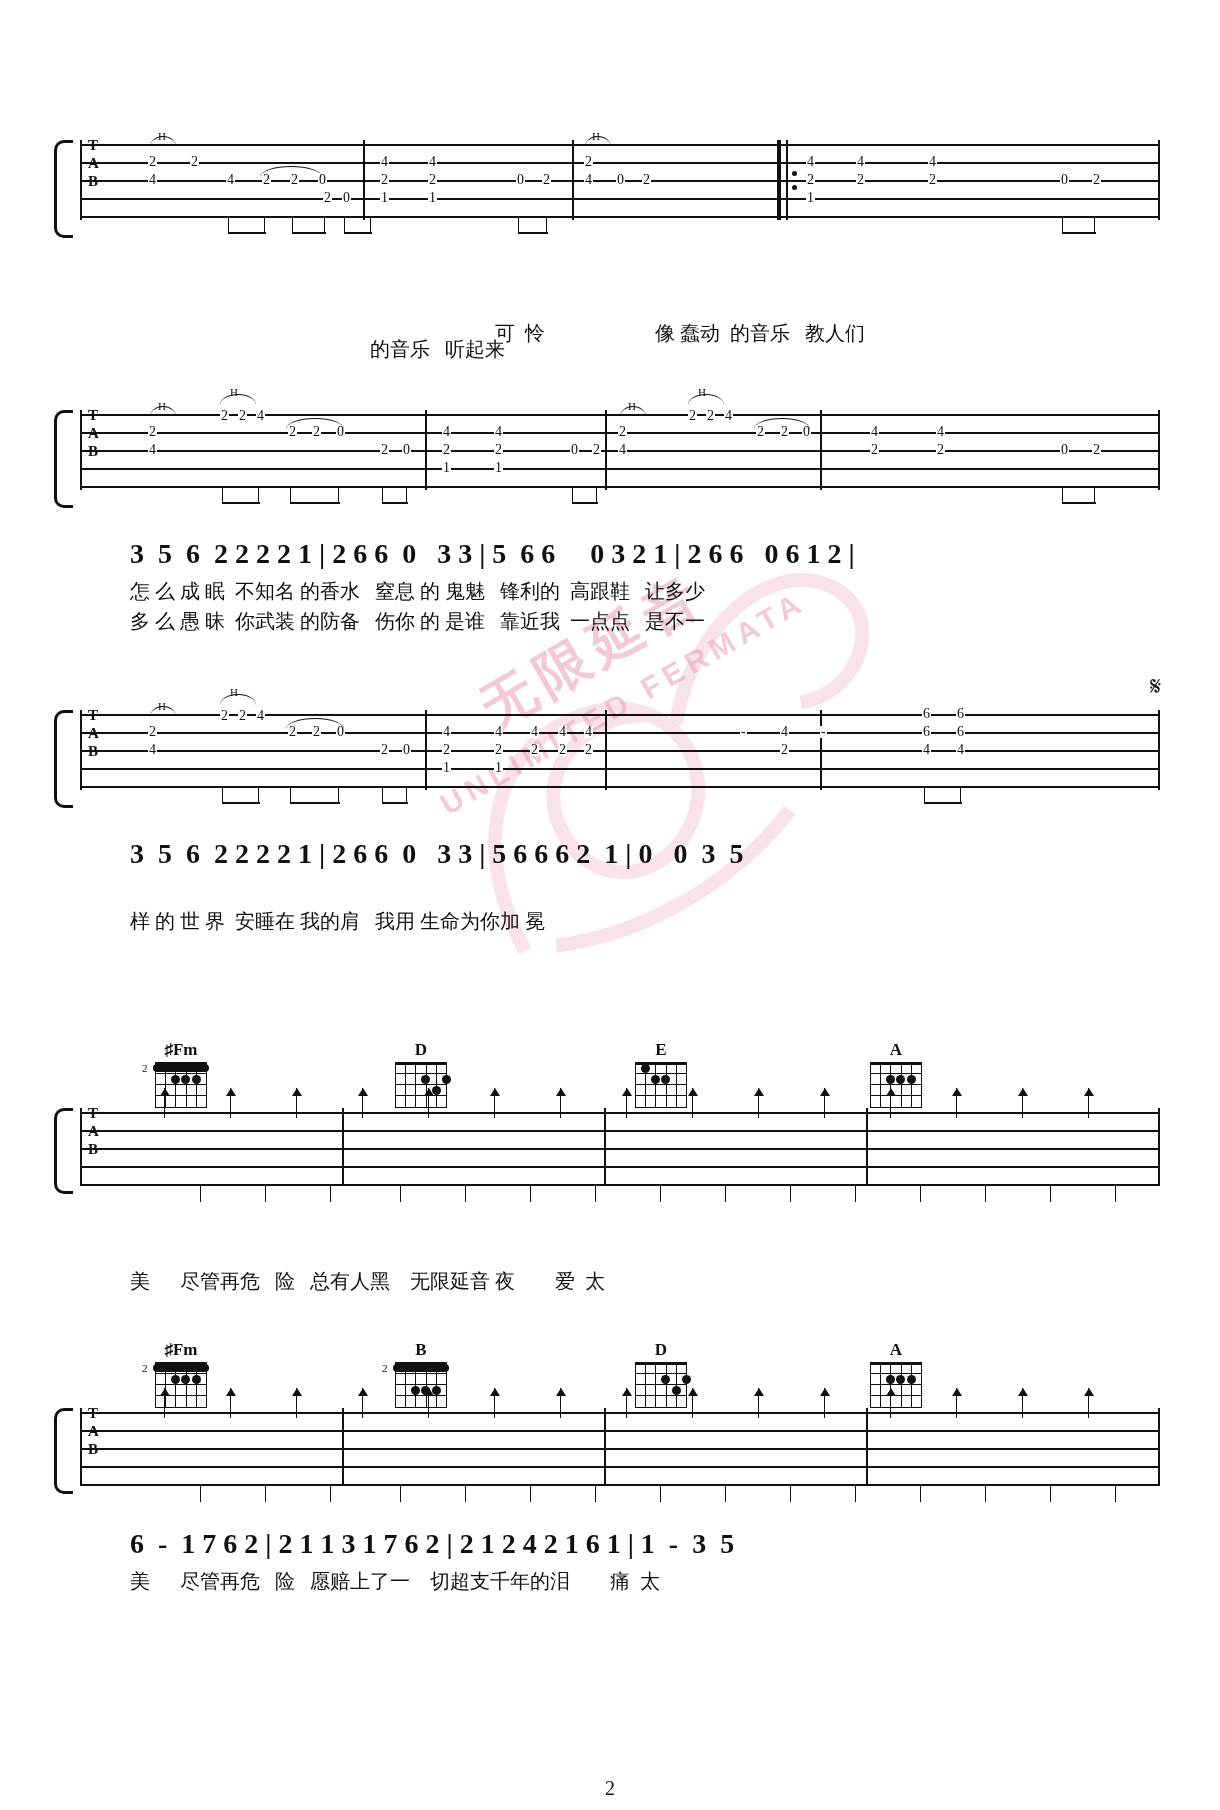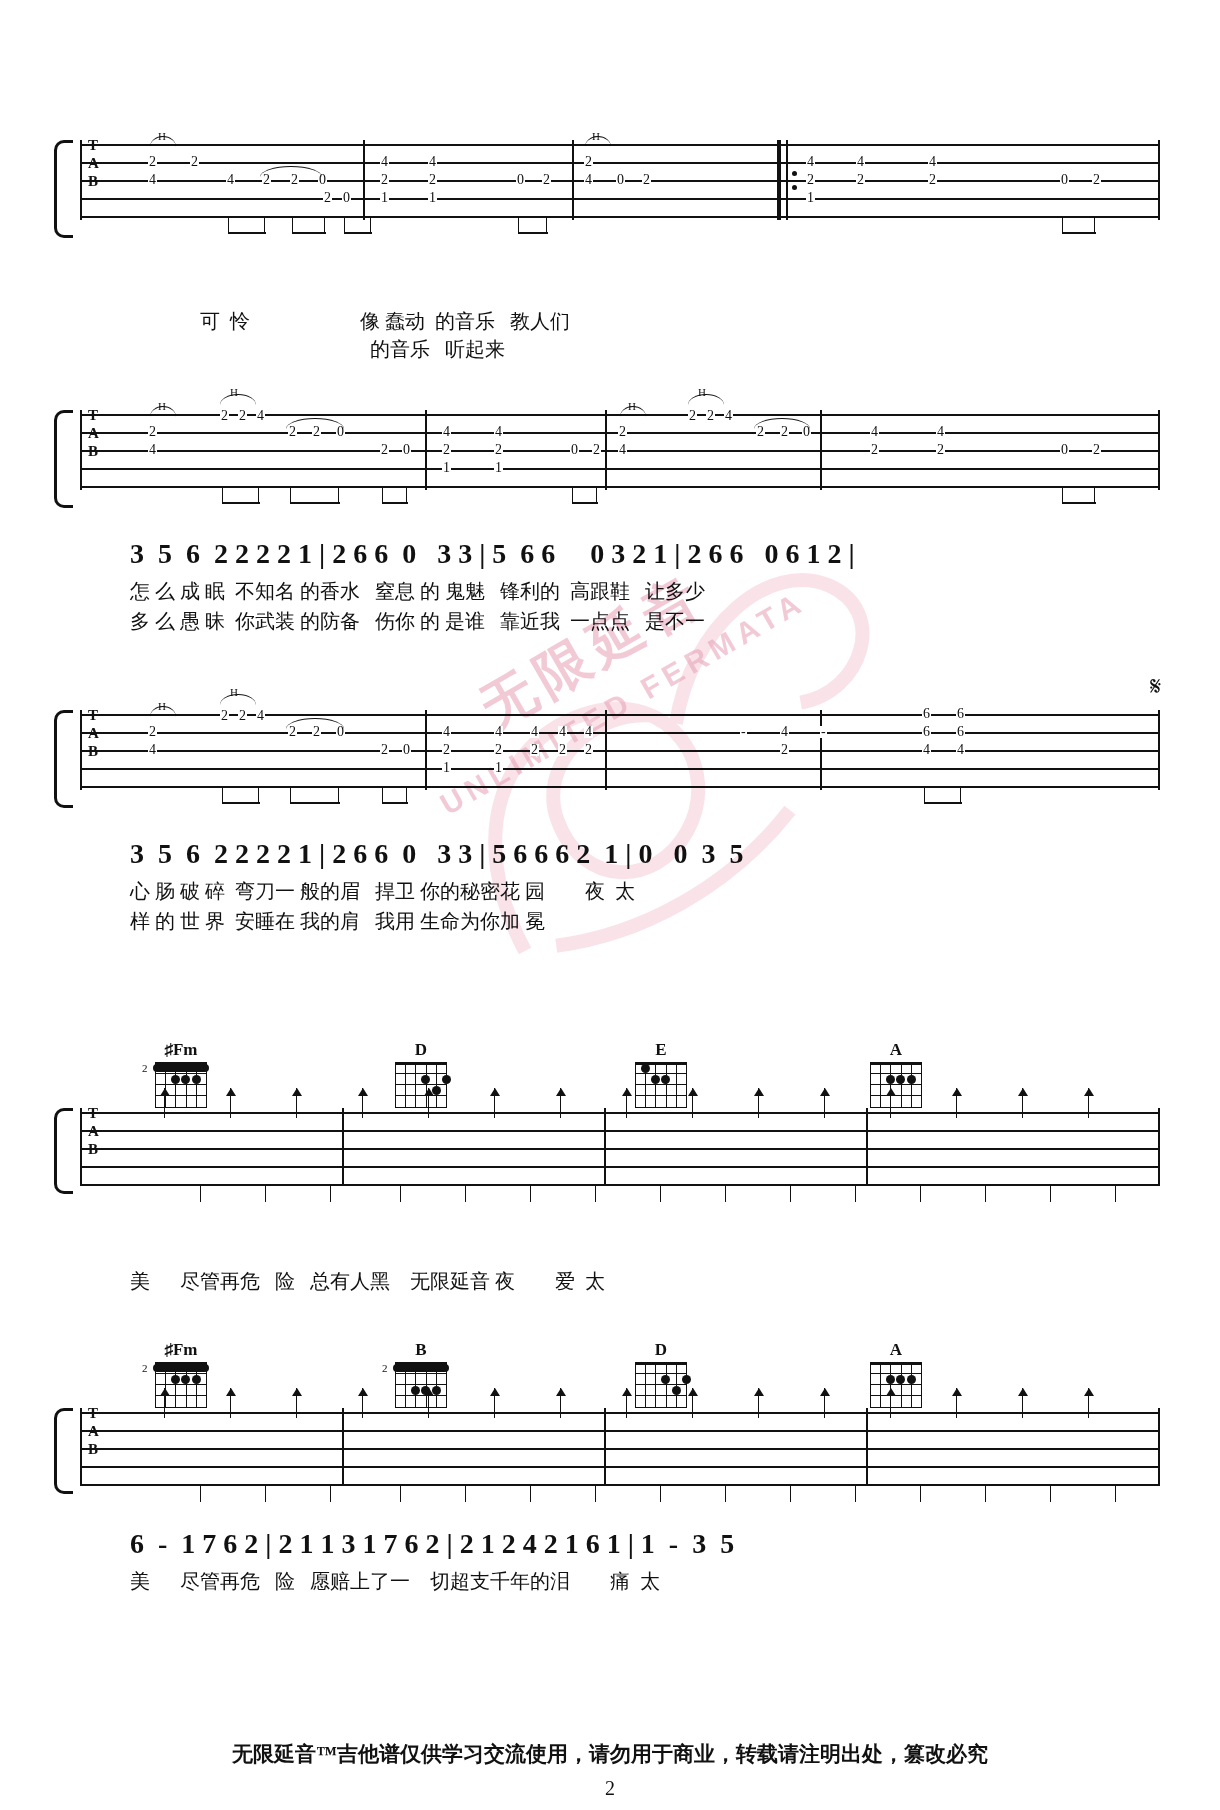--- a/index.html
+++ b/index.html
@@ -194,21 +194,21 @@
       <div class="stem" style="left:290px;top:76px;height:18px;"></div>
       <div class="beam" style="left:264px;top:92px;width:28px;"></div>
       <div class="stem" style="left:438px;top:76px;height:18px;"></div>
       <div class="stem" style="left:466px;top:76px;height:18px;"></div>
       <div class="beam" style="left:438px;top:92px;width:30px;"></div>
       <div class="stem" style="left:982px;top:76px;height:18px;"></div>
       <div class="stem" style="left:1014px;top:76px;height:18px;"></div>
       <div class="beam" style="left:982px;top:92px;width:34px;"></div>
     </div>
 
-    <div class="lyricline" style="top:168px;">            可  怜                      像 蠢动  的音乐   教人们</div>
+    <div class="lyricline" style="top:180px;text-align:center;">            可  怜                      像 蠢动  的音乐   教人们</div>
     <div class="lyricline" style="top:196px;">                                              的音乐   听起来</div>
   </div>
 
   <div class="system" id="sys2" style="top:410px;height:230px;">
     <div class="brace" style="height:92px;"></div>
     <div class="staff" style="top:0;height:80px;width:1080px;">
       <div class="line" style="top:4px;"></div>
       <div class="line" style="top:22px;"></div>
       <div class="line" style="top:40px;"></div>
       <div class="line" style="top:58px;"></div>
@@ -357,21 +357,20 @@
       <div class="beam" style="left:210px;top:92px;width:50px;"></div>
       <div class="stem" style="left:302px;top:76px;height:18px;"></div>
       <div class="stem" style="left:326px;top:76px;height:18px;"></div>
       <div class="beam" style="left:302px;top:92px;width:26px;"></div>
       <div class="stem" style="left:844px;top:76px;height:18px;"></div>
       <div class="stem" style="left:880px;top:76px;height:18px;"></div>
       <div class="beam" style="left:844px;top:92px;width:38px;"></div>
     </div>
 
     <div class="jianpu" style="top:128px;left:70px;">3  5  6  2 2 2 2 1 | 2 6 6  0   3 3 | 5 6 6 6 2  1 | 0   0  3  5</div>
-    <div class="lyricline" style="top:168px;left:70px;">心 肠 破 碎  弯刀一 般的眉   捍卫 你的秘密花 园        夜  太</div>
     <div class="lyricline" style="top:198px;left:70px;">样 的 世 界  安睡在 我的肩   我用 生命为你加 冕</div>
   </div>
 
   <div class="system" id="sys4" style="top:1080px;height:230px;">
 
     <div class="chordbox" style="left:90px;top:-40px;">
       <div class="chordname">♯Fm</div>
       <div class="grid">
         <div class="h nut" style="top:0;"></div>
         <div class="h" style="top:11px;"></div>
@@ -640,16 +639,15 @@
       <div class="arrow" style="left:806px;"></div>
       <div class="arrow" style="left:872px;"></div>
       <div class="arrow" style="left:938px;"></div>
       <div class="arrow" style="left:1004px;"></div>
     </div>
 
     <div class="jianpu" style="top:148px;left:70px;">6  -  1 7 6 2 | 2 1 1 3 1 7 6 2 | 2 1 2 4 2 1 6 1 | 1  -  3  5</div>
     <div class="lyricline" style="top:188px;left:70px;">美      尽管再危   险   愿赔上了一    切超支千年的泪        痛  太</div>
   </div>
 
-  <div class="footer">无限延音™吉他谱仅供学习交流使用，请勿用于商业，转载请注明出处，篡改必究</div>
   <div class="pageno">2</div>
 
 </div>
 
 </body></html>

